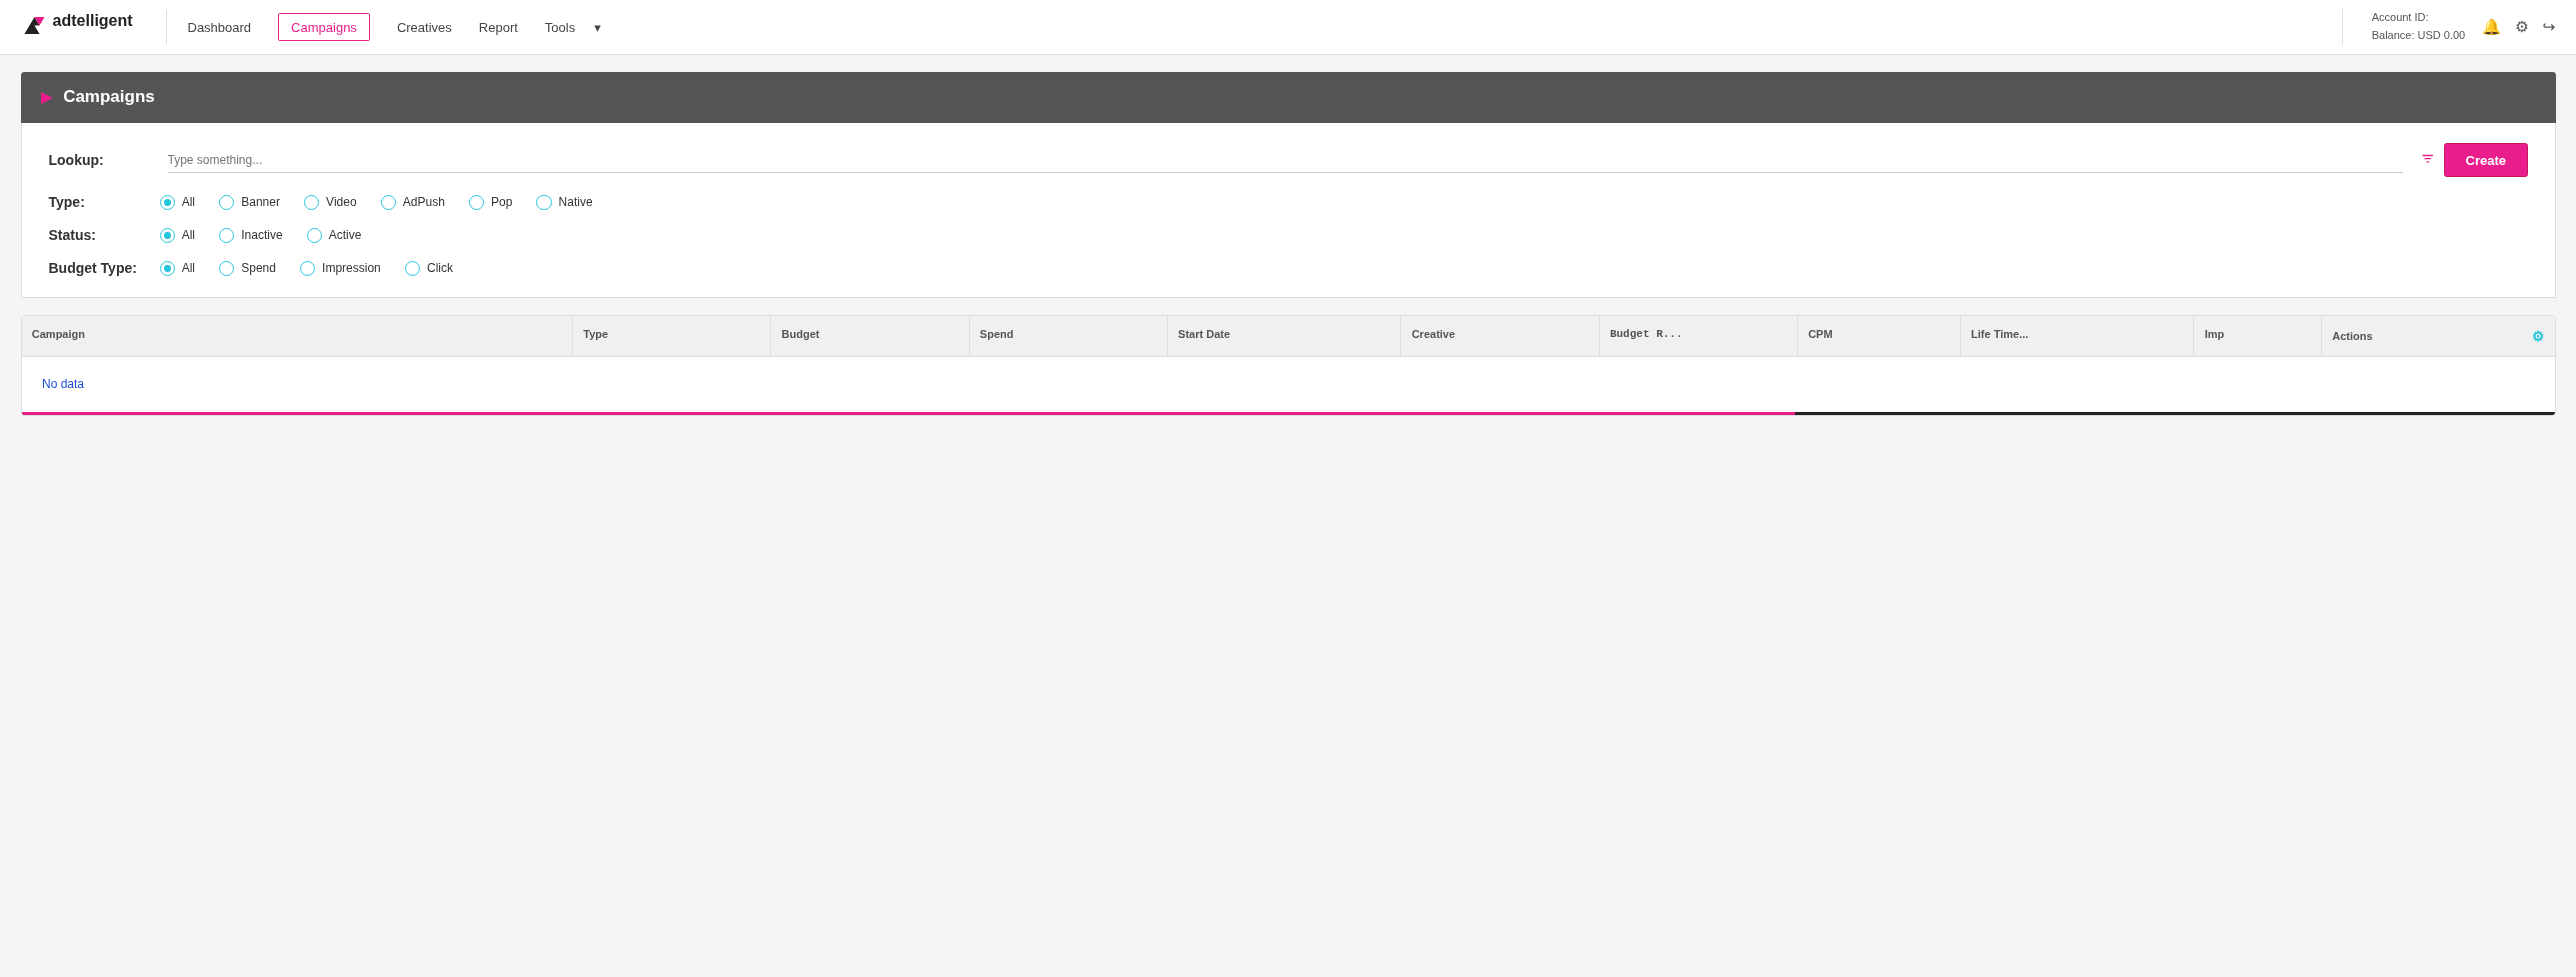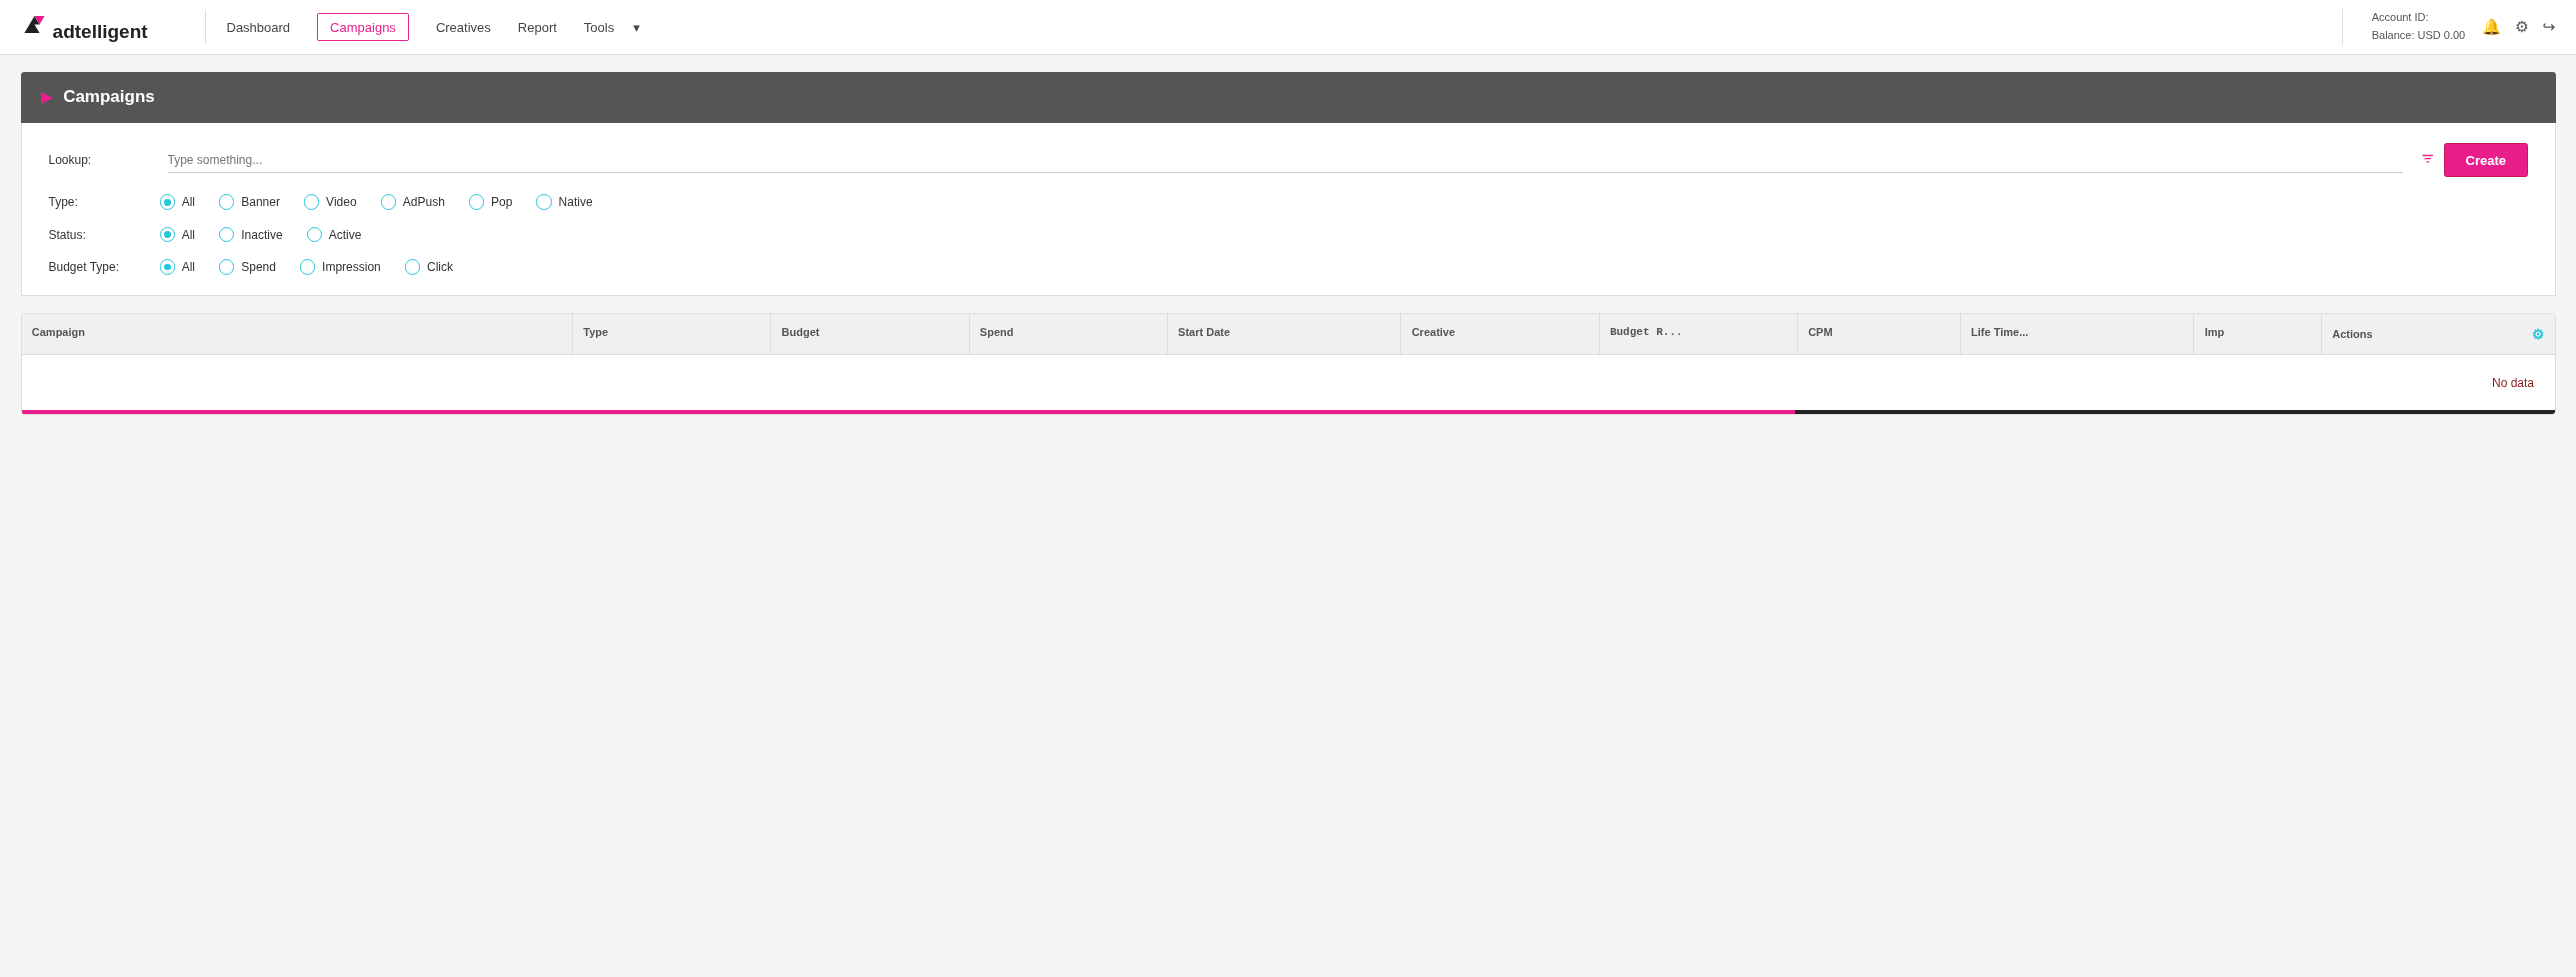--- a/index.html
+++ b/index.html
@@ -10,25 +10,25 @@
       background: #fff;
       border-bottom: 0.9px solid #ddd;
       display: flex;
       align-items: center;
       padding: 0 20.5px;
       height: 55px;
       position: relative;
     }
     .logo {
       display: flex;
-      align-items: flex-end;
-      font-size: 19px;
+      align-items: flex-start;
+      font-size: 16px;
       font-weight: bold;
       color: #222;
-      margin-right: 37px;
+      margin-right: 13px;
     }
     .logo-icon {
       margin-right: 5.1px;
       color: #222;
     }
     .header-divider {
       width: 0.9px;
       height: 34px;
       background: #ddd;
       margin: 0 20.5px;
@@ -118,22 +118,22 @@
     .filter-row {
       display: flex;
       align-items: center;
       margin-bottom: 17px;
     }
     .filter-row:last-child {
       margin-bottom: 0;
     }
     .filter-label {
       width: 111px;
-      font-size: 12px;
-      font-weight: normal;
+      font-size: 14px;
+      font-weight: bold;
       color: #333;
     }
     .filter-input-wrap {
       flex: 1;
       display: flex;
       align-items: center;
       margin-left: 8px;
     }
     .lookup-input {
       width: 100%;
@@ -230,23 +230,23 @@
     .th.cpm { flex: 0.8; }
     .th.lifetime { flex: 1.2; }
     .th.imp { flex: 0.6; }
     .th.actions { flex: 1.2; display: flex; align-items: center; justify-content: space-between; }
     .table-settings-icon {
       font-size: 13.7px;
       color: #26c6da;
       cursor: pointer;
     }
     .no-data {
-      text-align: right;
+      text-align: left;
       padding: 20.5px;
-      color: #7f1d1d;
+      color: #1d4ed8;
       font-size: 12px;
     }
     .progress-bar-wrap {
       height: 3.4px;
       background: #222;
       position: relative;
     }
     .progress-bar-fill {
       height: 3.4px;
       background: #e91e8c;

